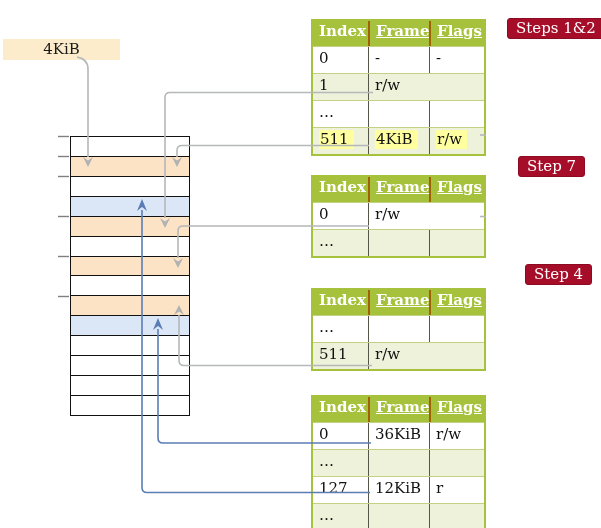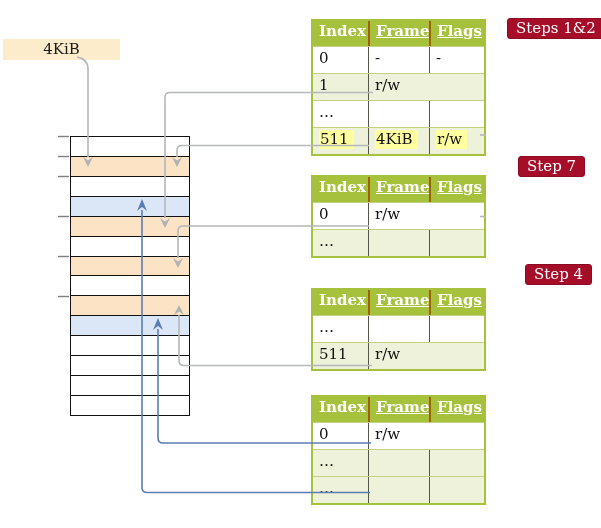--- a/index.html
+++ b/index.html
@@ -133,26 +133,32 @@
       </div>
     </div>
   <div class="pt" id="pt3">
       <div class="trow head">
         <div class="tcell c0">Index</div>
         <div class="tcell c1">Frame</div>
         <div class="tcell c2">Flags</div>
       </div>
       <div class="trow">
         <div class="tcell c0">0</div>
-        <div class="tcell c2">r/w</div>
-      </div>
-      <div class="trow shade">
-        <div class="tcell c0">…</div>
-        <div class="tcell c1"></div>
-        <div class="tcell c2"></div>
+        <div class="tcell c1">36KiB</div>
+        <div class="tcell c2">r/w</div>
+      </div>
+      <div class="trow shade">
+        <div class="tcell c0">…</div>
+        <div class="tcell c1"></div>
+        <div class="tcell c2"></div>
+      </div>
+      <div class="trow">
+        <div class="tcell c0">127</div>
+        <div class="tcell c1">12KiB</div>
+        <div class="tcell c2">r</div>
       </div>
       <div class="trow shade">
         <div class="tcell c0">…</div>
         <div class="tcell c1"></div>
         <div class="tcell c2"></div>
       </div>
     </div>
 
   <svg id="overlay" viewBox="0 0 601 528">
     <g stroke="#808080" stroke-width="1.4">

